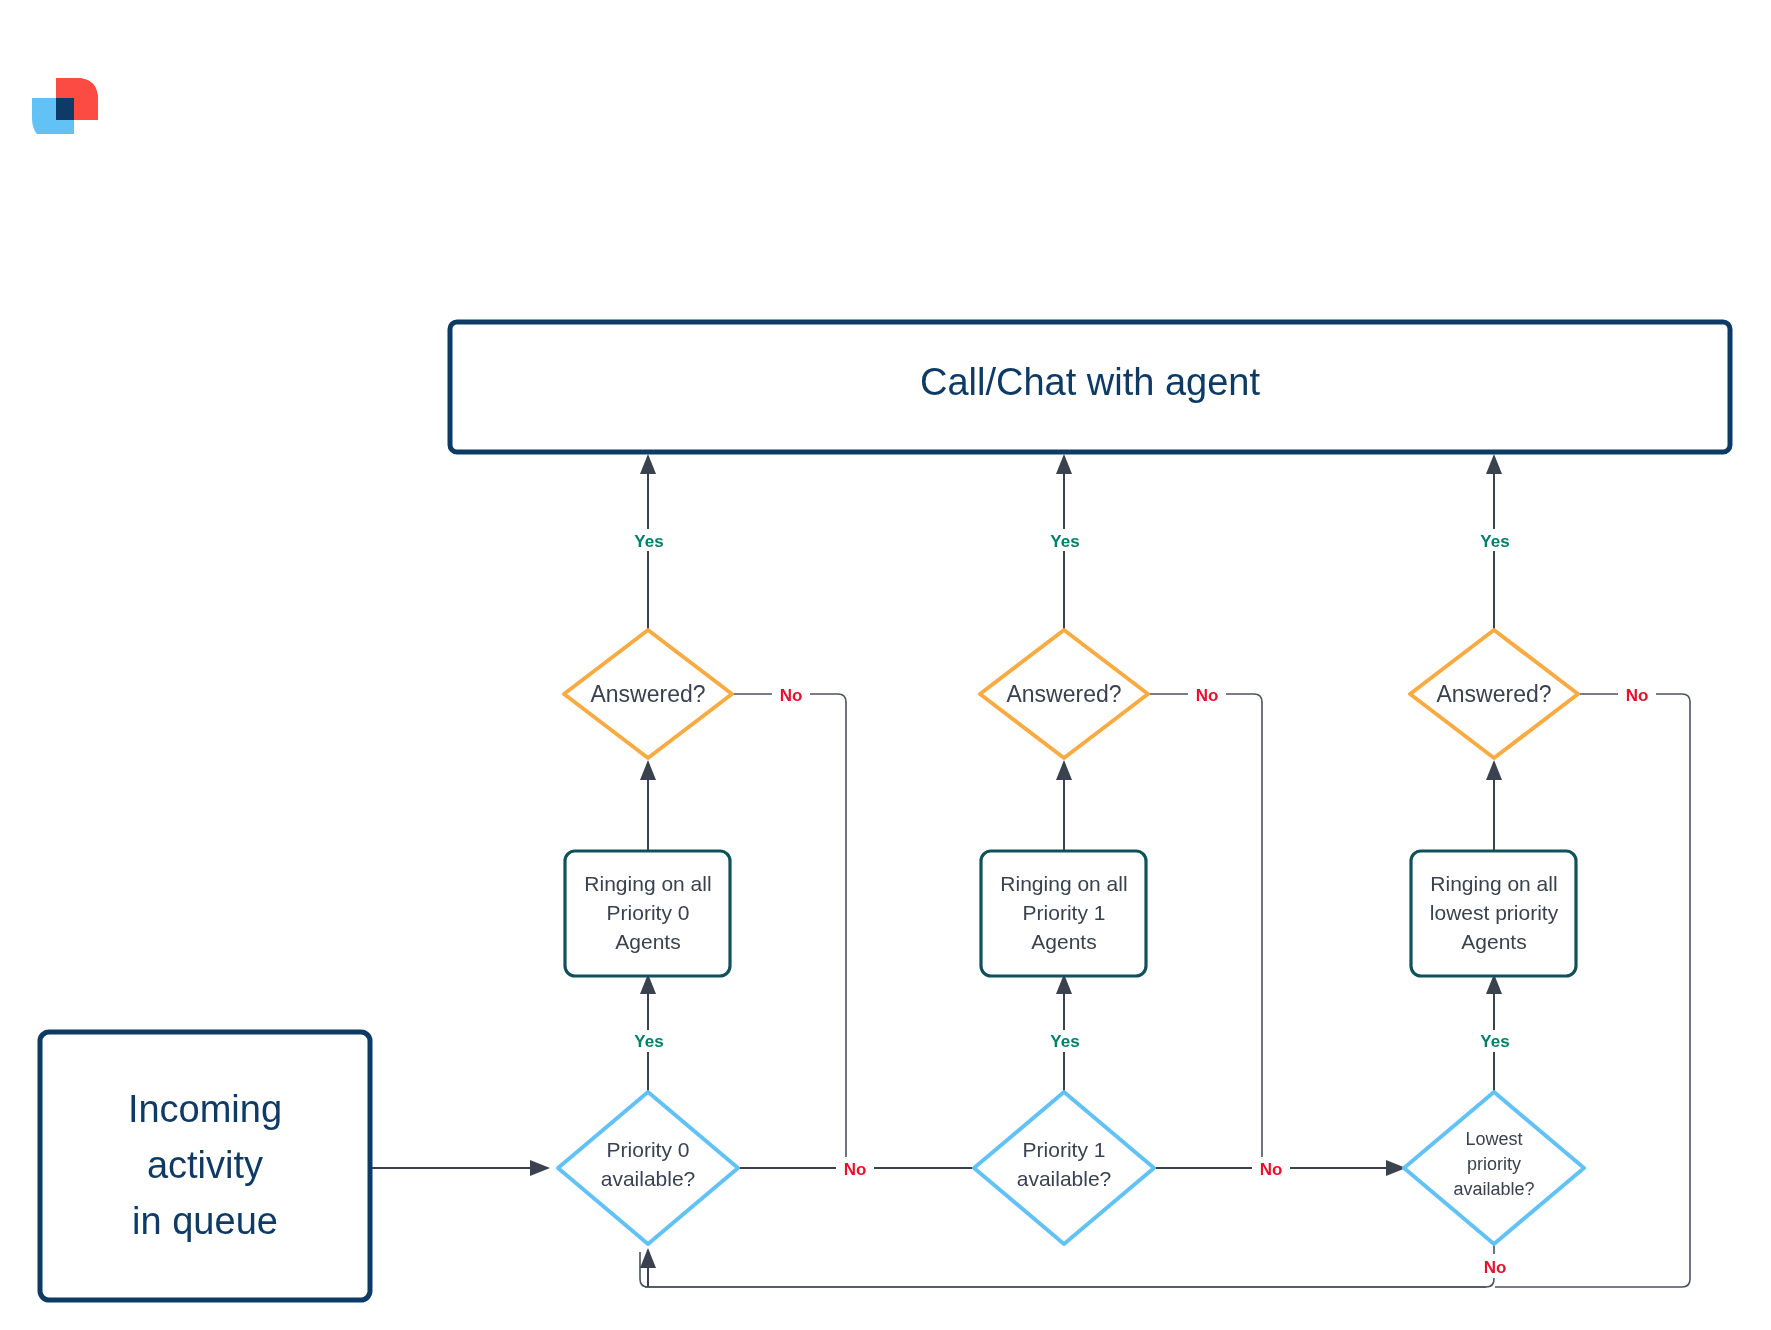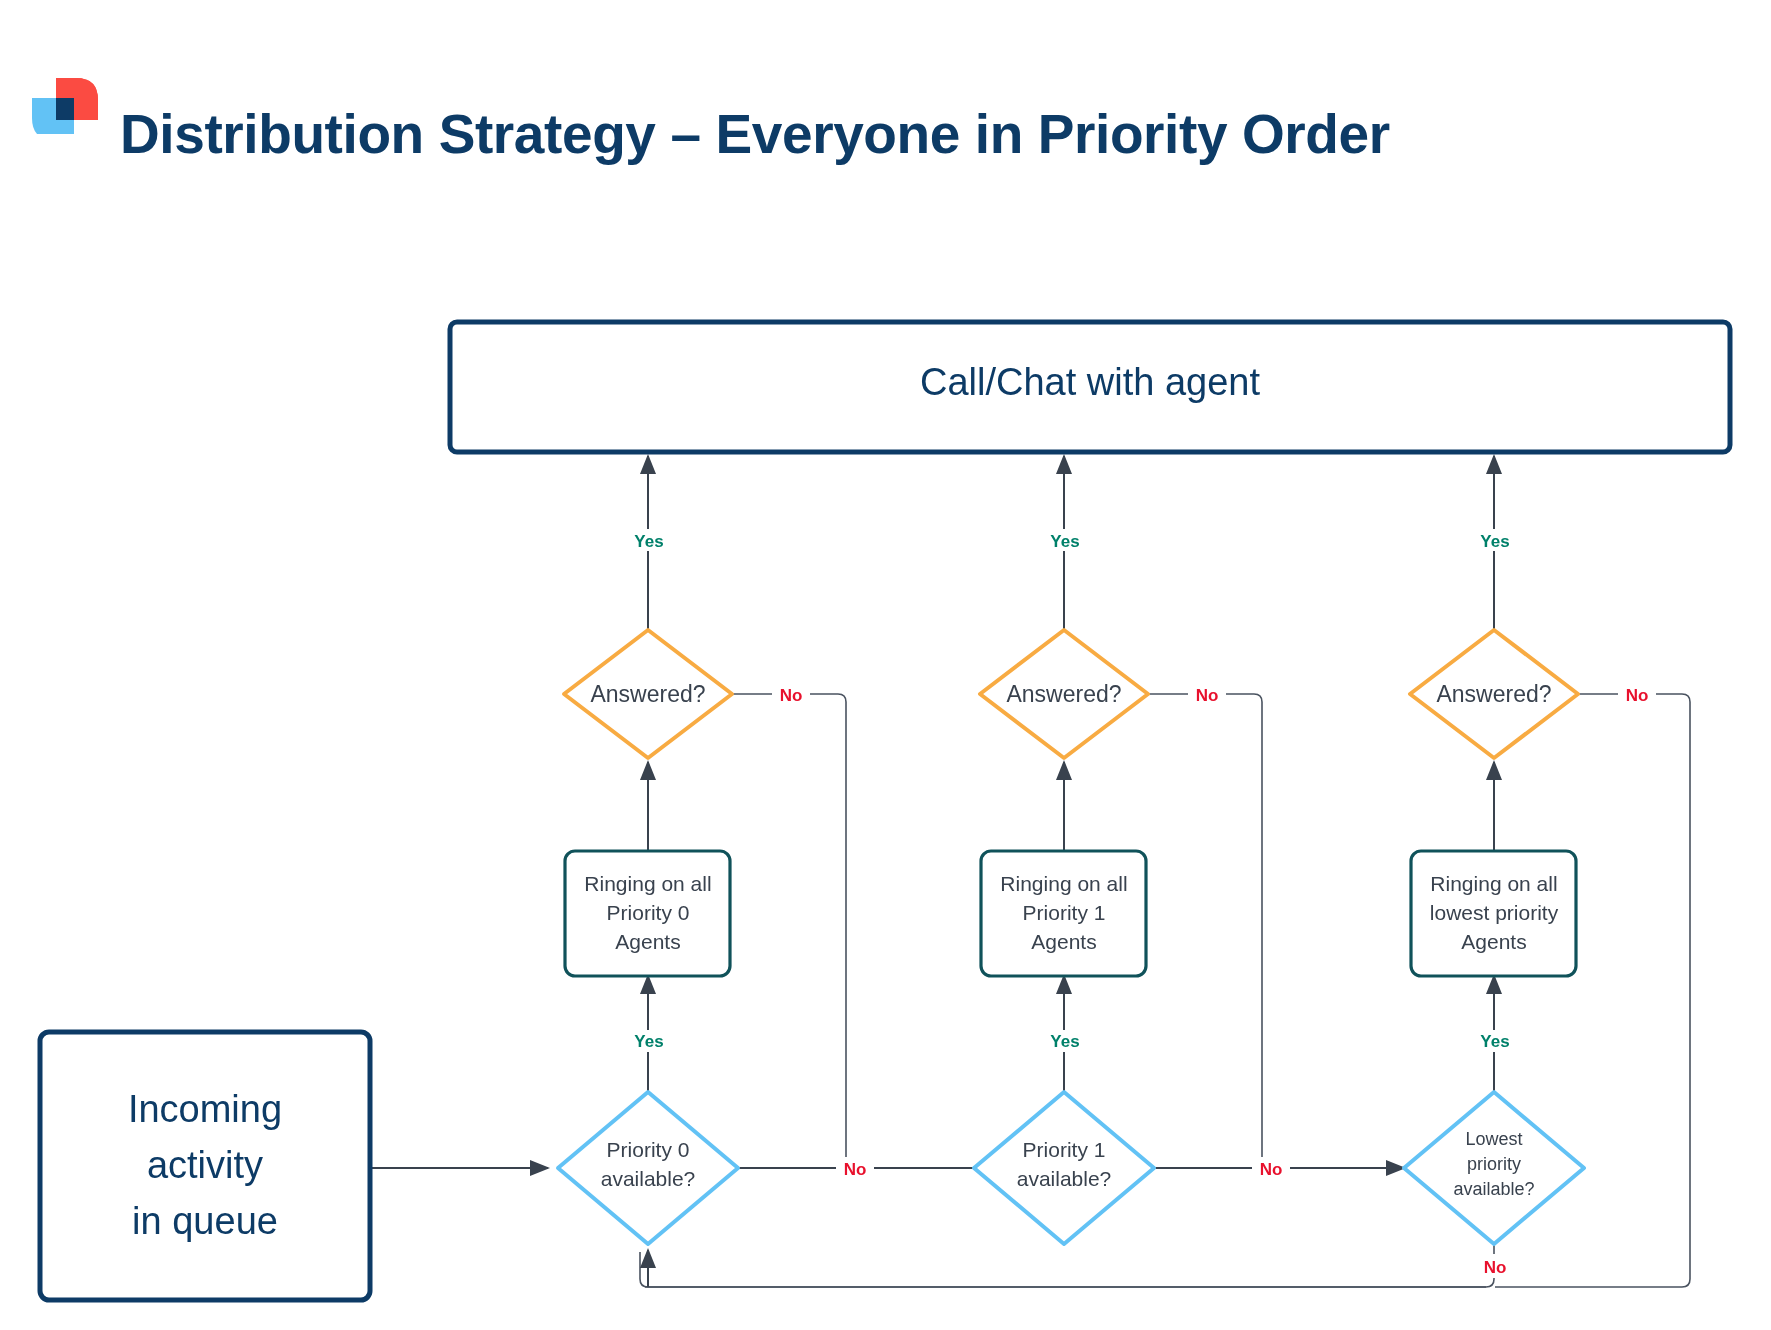--- a/index.html
+++ b/index.html
@@ -113,21 +113,20 @@
 
       <path d="M26 12 H46 A22 22 0 0 1 46 12 Q68 12 68 34 V54 H26 Z" fill="#fb4b42"></path>
       <path d="M26 12 H46 Q68 12 68 34 V54 H26 Z" fill="#fb4b42"></path>
 
       <path d="M2 32 H44 V74 H24 Q2 74 2 52 Z" fill="#62c2f5"></path>
 
       <rect x="26" y="32" width="18" height="22" fill="#0d3b66"></rect>
     </svg>
   </div>
 
-  <div id="title">Distribution Strategy – Everyone in Priority Order</div>
 
   <svg id="flow" viewBox="0 0 1771 1330">
     <defs>
       <marker id="arrowDark" markerWidth="10" markerHeight="10" refX="8" refY="4" orient="auto" markerUnits="strokeWidth">
         <path d="M0,0 L9,4 L0,8 z" fill="#39424e"></path>
       </marker>
       <marker id="arrowDarkThin" markerWidth="11" markerHeight="11" refX="9" refY="4.5" orient="auto" markerUnits="strokeWidth">
         <path d="M0,0.5 L10,4.5 L0,8.5 z" fill="#39424e"></path>
       </marker>
     </defs>

